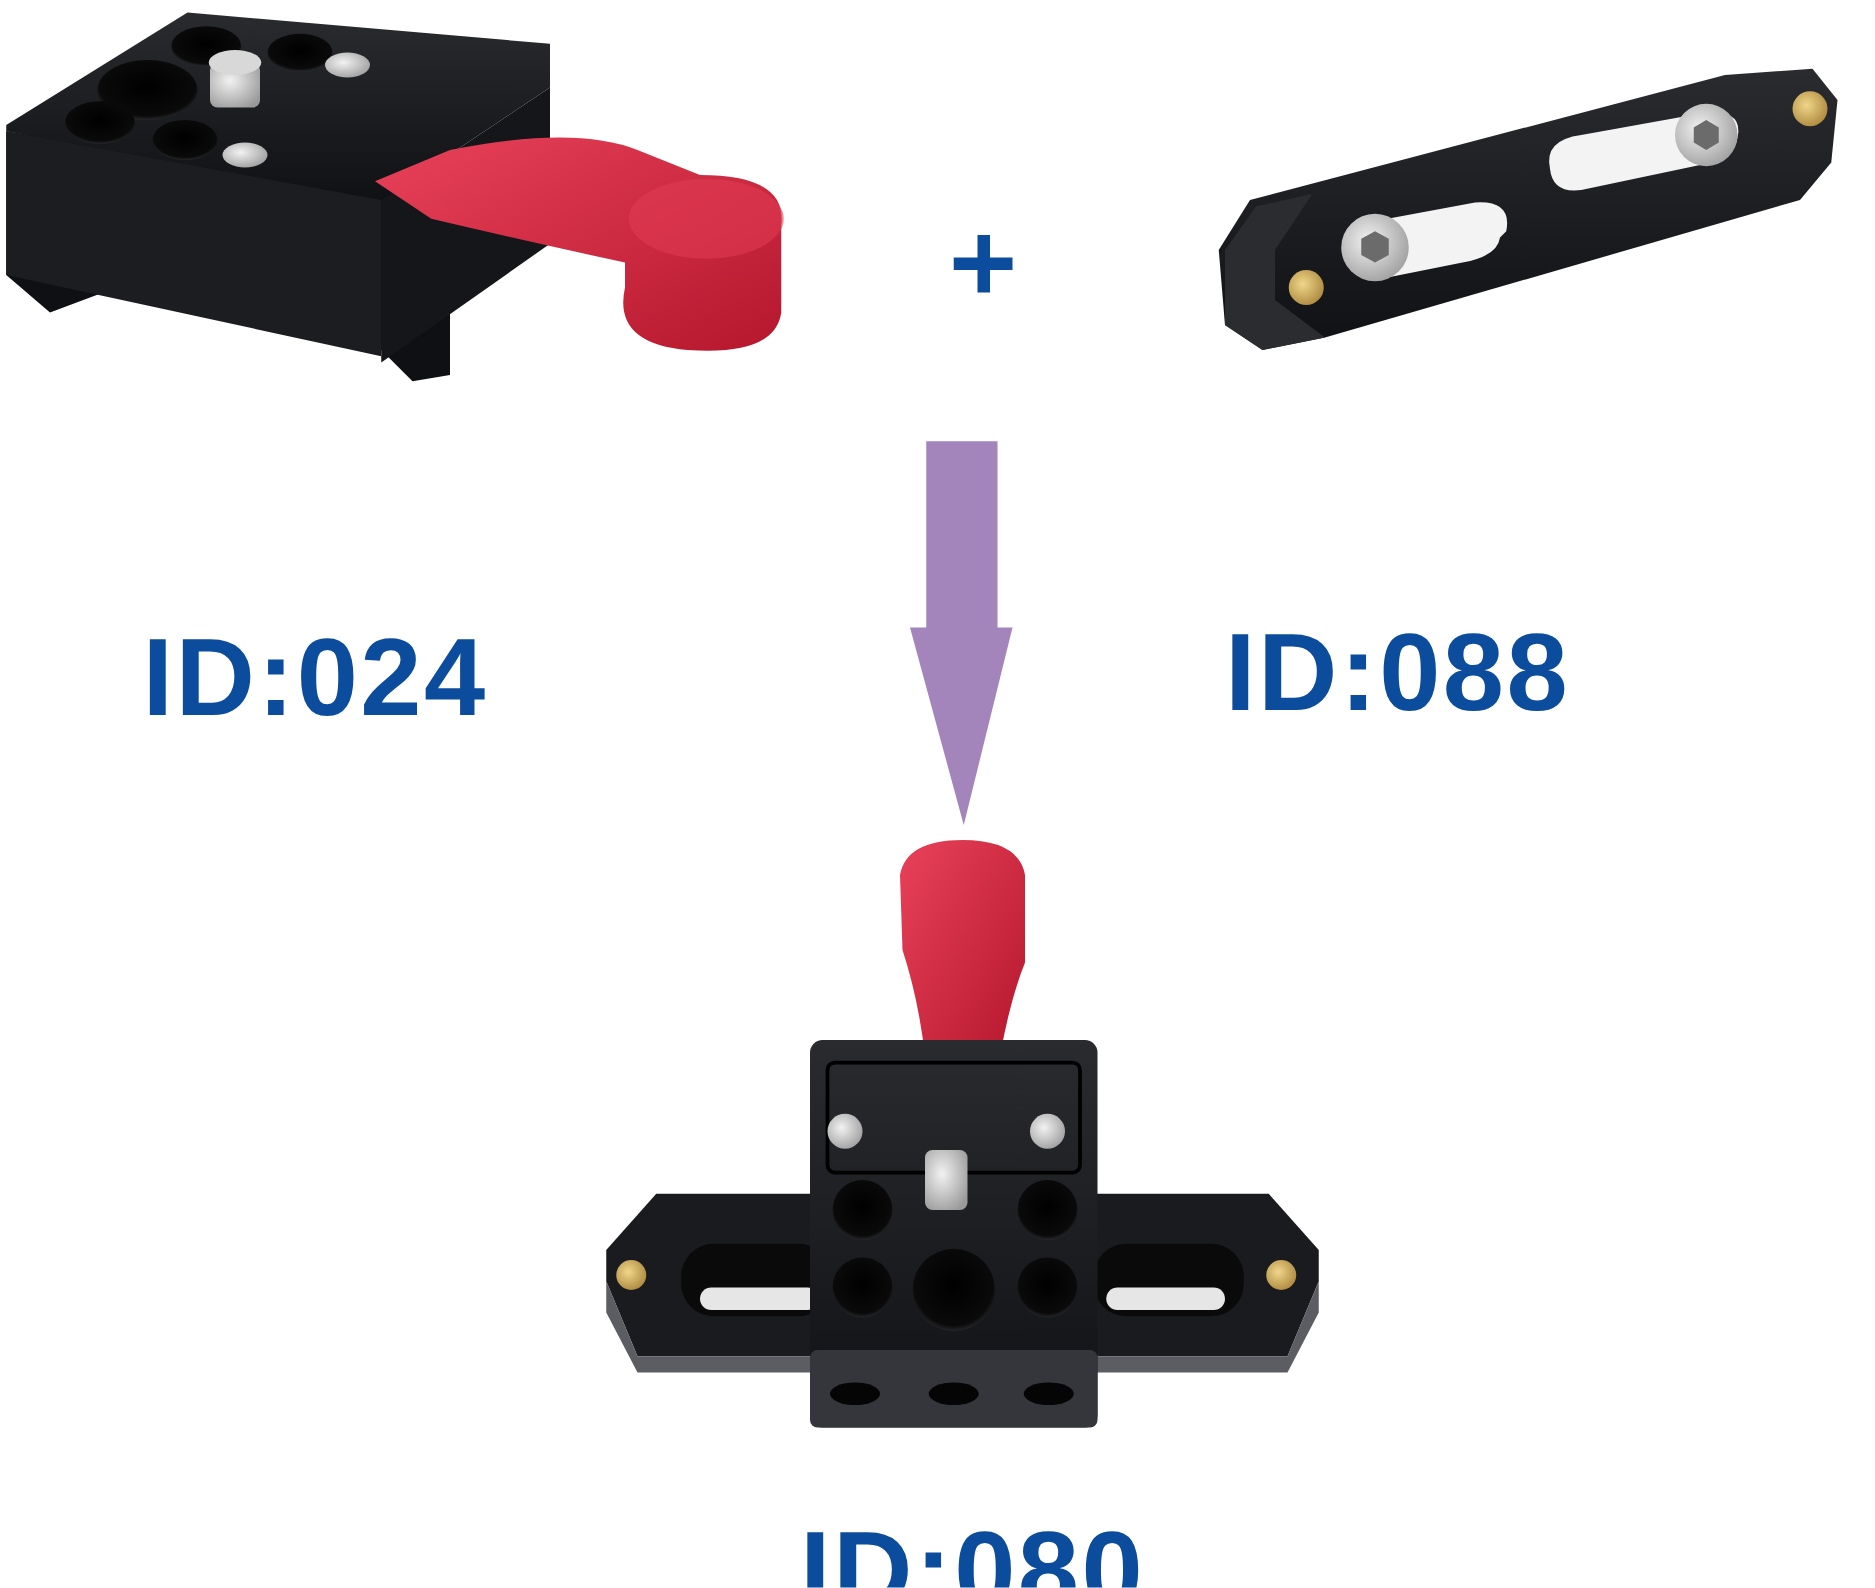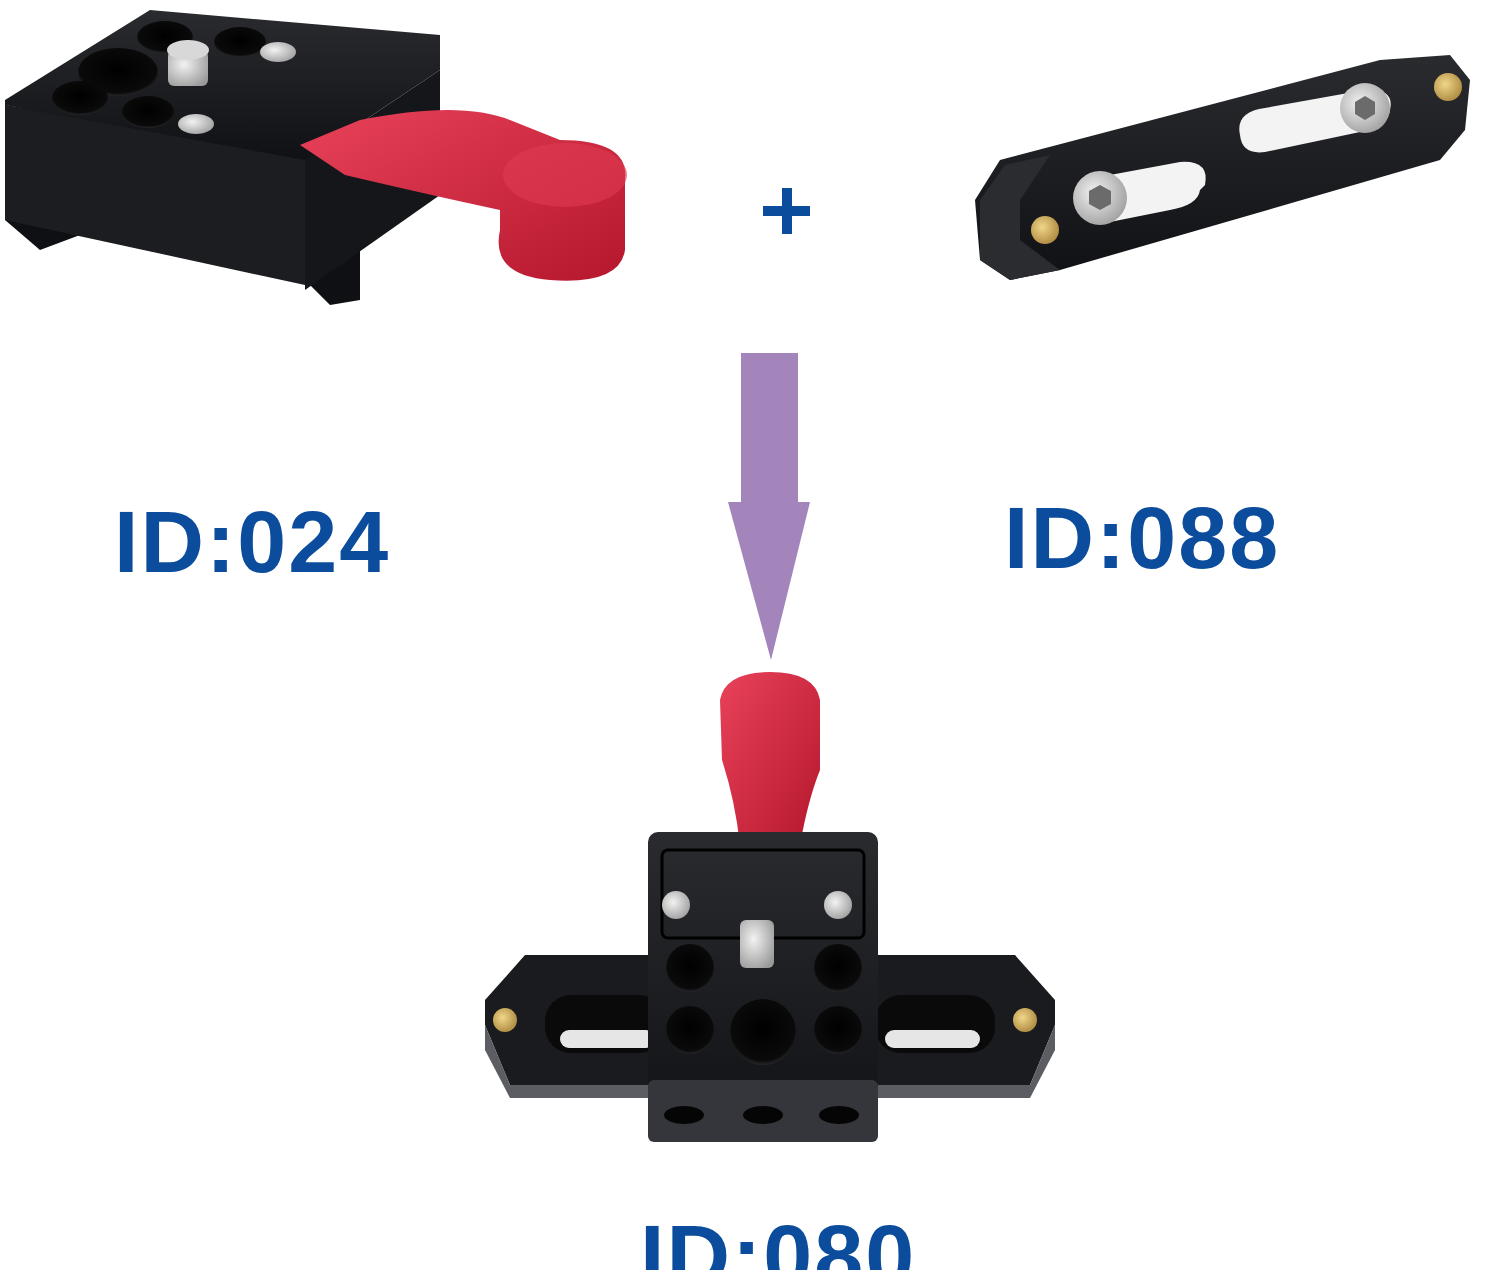--- a/index.html
+++ b/index.html
@@ -114,14 +114,14 @@
     <circle cx="763" cy="1032" r="33" fill="url(#hole)"></circle>
     <circle cx="838" cy="1030" r="24" fill="url(#hole)"></circle>
 
     <ellipse cx="684" cy="1115" rx="20" ry="9" fill="#050505"></ellipse>
     <ellipse cx="763" cy="1115" rx="20" ry="9" fill="#050505"></ellipse>
     <ellipse cx="839" cy="1115" rx="20" ry="9" fill="#050505"></ellipse>
   </g>
 </svg>
 
 <div class="label" style="left:74px;top:498px;margin-left:40px;">ID:024</div>
-<div class="label" style="left:1004px;top:494px;">ID:088</div>
+<div class="label" style="left:980px;top:494px;">ID:088</div>
 <div class="label" style="left:640px;top:1212px;">ID:080</div>
 
 </body></html>

